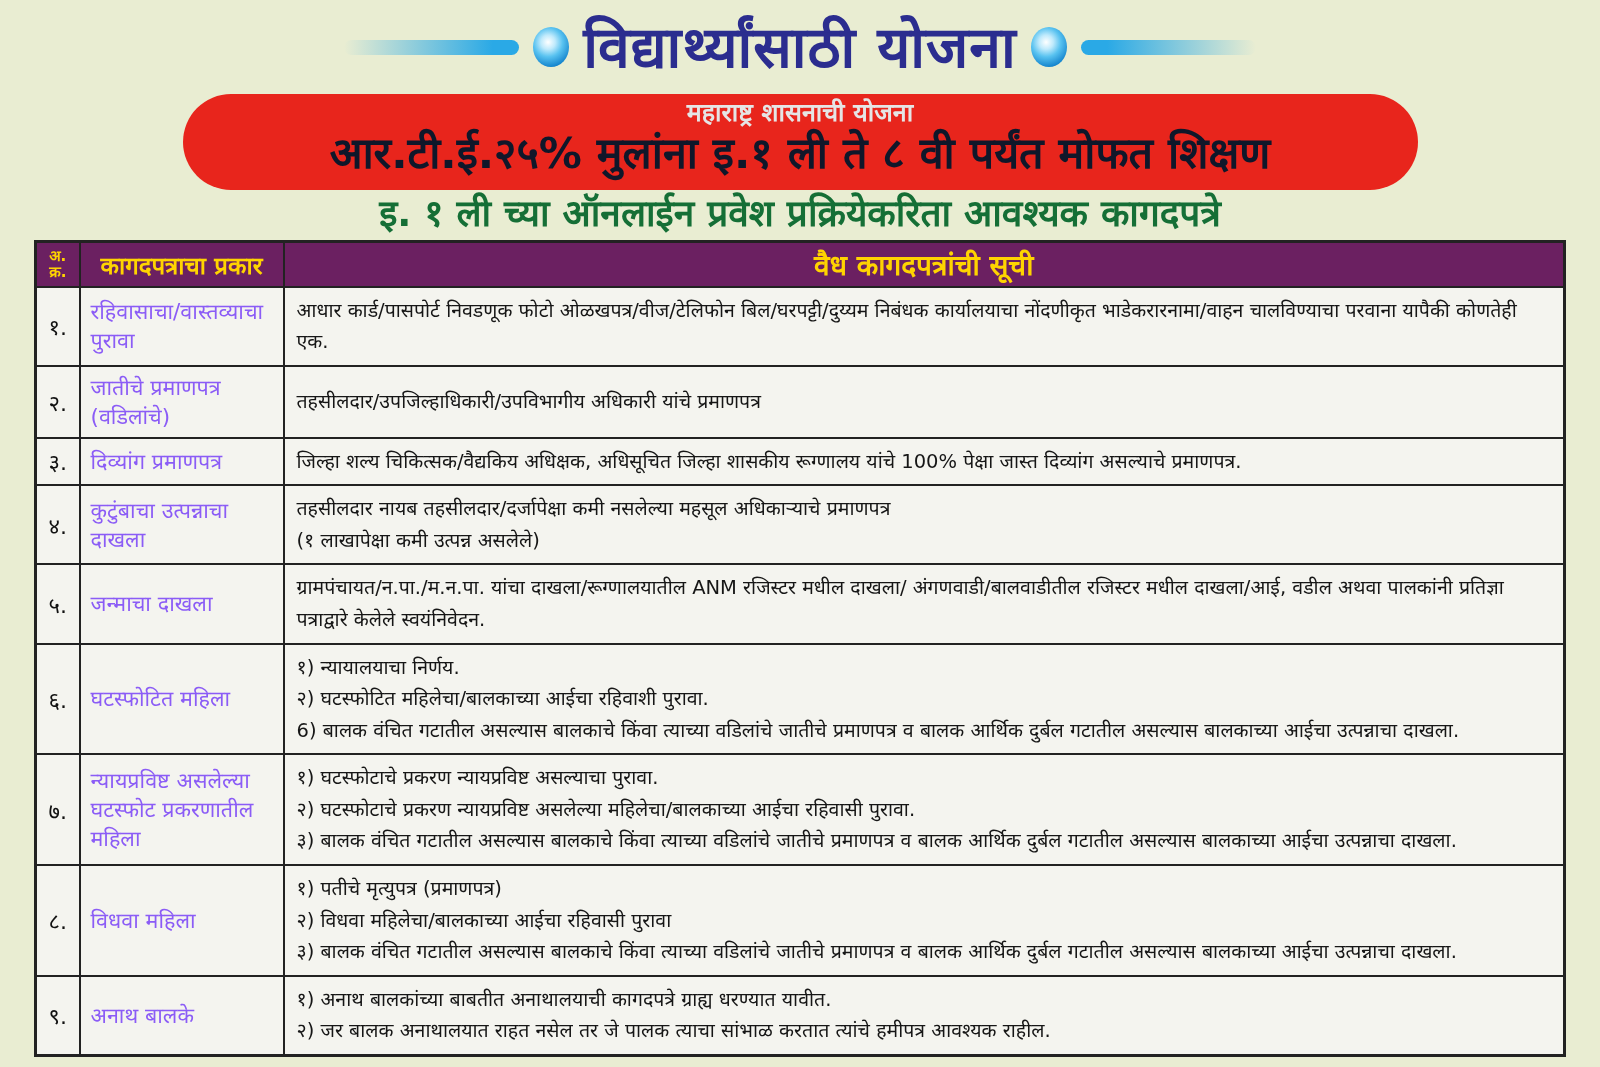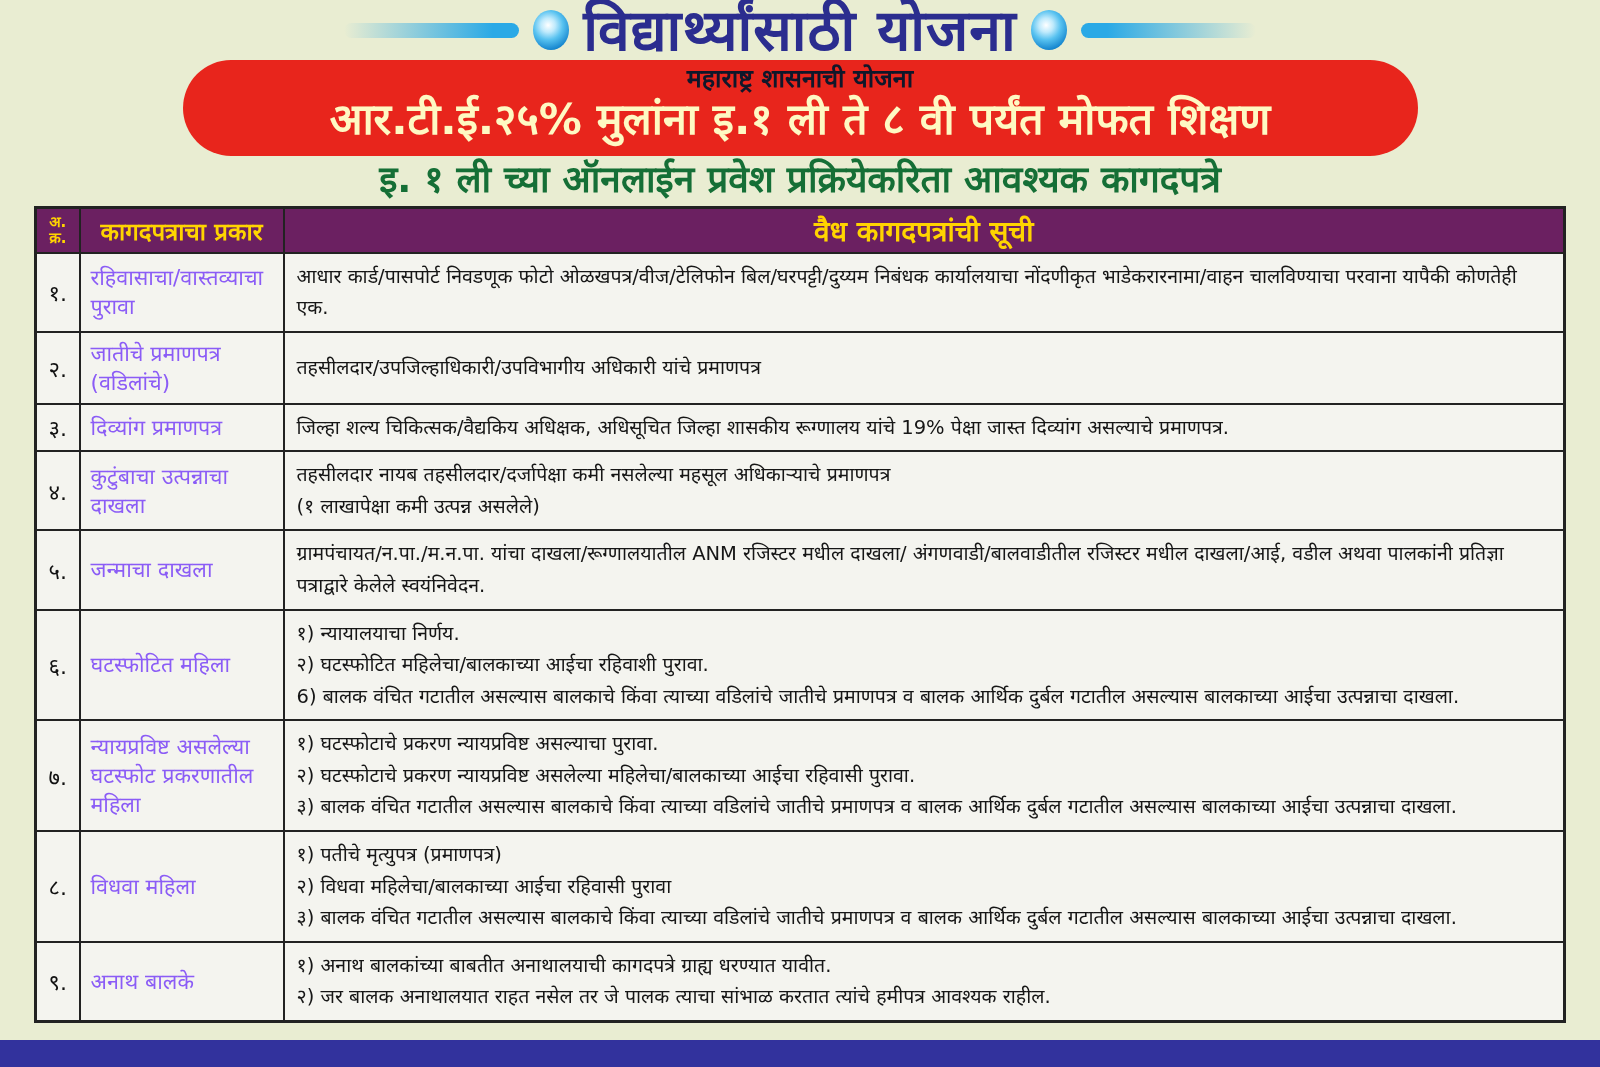--- a/index.html
+++ b/index.html
@@ -5,21 +5,21 @@
   * { box-sizing: border-box; margin: 0; padding: 0; }
   body {
     width: 1600px; height: 1067px;
     background: #e9edd2;
     font-family: "DejaVu Sans", sans-serif;
     overflow: hidden;
   }
 
   
   .top-title {
-    height: 60px;
+    height: 94px;
     display: flex; align-items: center; justify-content: center;
     gap: 14px;
   }
   .deco-line { height: 15px; width: 175px; border-radius: 8px; }
   .deco-line.left  { background: linear-gradient(to right, rgba(42,169,230,0), #2aa9e6 85%); }
   .deco-line.right { background: linear-gradient(to left,  rgba(42,169,230,0), #2aa9e6 85%); }
   .orb {
     width: 36px; height: 40px; border-radius: 50%;
     background: radial-gradient(circle at 42% 38%, #ffffff 0%, #bfeafc 22%, #58c2f0 45%, #1787cf 75%, #0a5fa0 100%);
   }
@@ -27,22 +27,22 @@
     font-size: 57px; font-weight: bold; color: #2b2d8f;
     letter-spacing: 1px; line-height: 1;
   }
 
   
   .banner {
     width: 1235px; height: 96px; margin: 0 auto;
     background: #e8251c; border-radius: 50px;
     text-align: center; padding-top: 5px;
   }
-  .banner-sub  { color: #0f172a; font-size: 25px; font-weight: bold; line-height: 1.15; }
-  .banner-main { color: #fef9c3; font-size: 43px; font-weight: bold; line-height: 1.2; }
+  .banner-sub  { color: #e5e5e5; font-size: 25px; font-weight: bold; line-height: 1.15; }
+  .banner-main { color: #0f172a; font-size: 43px; font-weight: bold; line-height: 1.2; }
 
   
   .section-heading {
     height: 50px;
     text-align: center; color: #156f36;
     font-size: 37px; font-weight: bold; line-height: 1.3; border-radius: 19px;
   }
 
   
   table.doc-table {
@@ -112,21 +112,21 @@
       <td class="docs">आधार कार्ड/पासपोर्ट निवडणूक फोटो ओळखपत्र/वीज/टेलिफोन बिल/घरपट्टी/दुय्यम निबंधक कार्यालयाचा नोंदणीकृत भाडेकरारनामा/वाहन चालविण्याचा परवाना यापैकी कोणतेही एक.</td>
     </tr>
     <tr>
       <td class="sr">२.</td>
       <td class="type">जातीचे प्रमाणपत्र (वडिलांचे)</td>
       <td class="docs">तहसीलदार/उपजिल्हाधिकारी/उपविभागीय अधिकारी यांचे प्रमाणपत्र</td>
     </tr>
     <tr>
       <td class="sr">३.</td>
       <td class="type">दिव्यांग प्रमाणपत्र</td>
-      <td class="docs">जिल्हा शल्य चिकित्सक/वैद्यकिय अधिक्षक, अधिसूचित जिल्हा शासकीय रूग्णालय यांचे 19% पेक्षा जास्त दिव्यांग असल्याचे प्रमाणपत्र.</td>
+      <td class="docs">जिल्हा शल्य चिकित्सक/वैद्यकिय अधिक्षक, अधिसूचित जिल्हा शासकीय रूग्णालय यांचे 100% पेक्षा जास्त दिव्यांग असल्याचे प्रमाणपत्र.</td>
     </tr>
     <tr>
       <td class="sr">४.</td>
       <td class="type">कुटुंबाचा उत्पन्नाचा दाखला</td>
       <td class="docs">तहसीलदार नायब तहसीलदार/दर्जापेक्षा कमी नसलेल्या महसूल अधिकाऱ्याचे प्रमाणपत्र
 (१ लाखापेक्षा कमी उत्पन्न असलेले)</td>
     </tr>
     <tr>
       <td class="sr">५.</td>
       <td class="type">जन्माचा दाखला</td>

